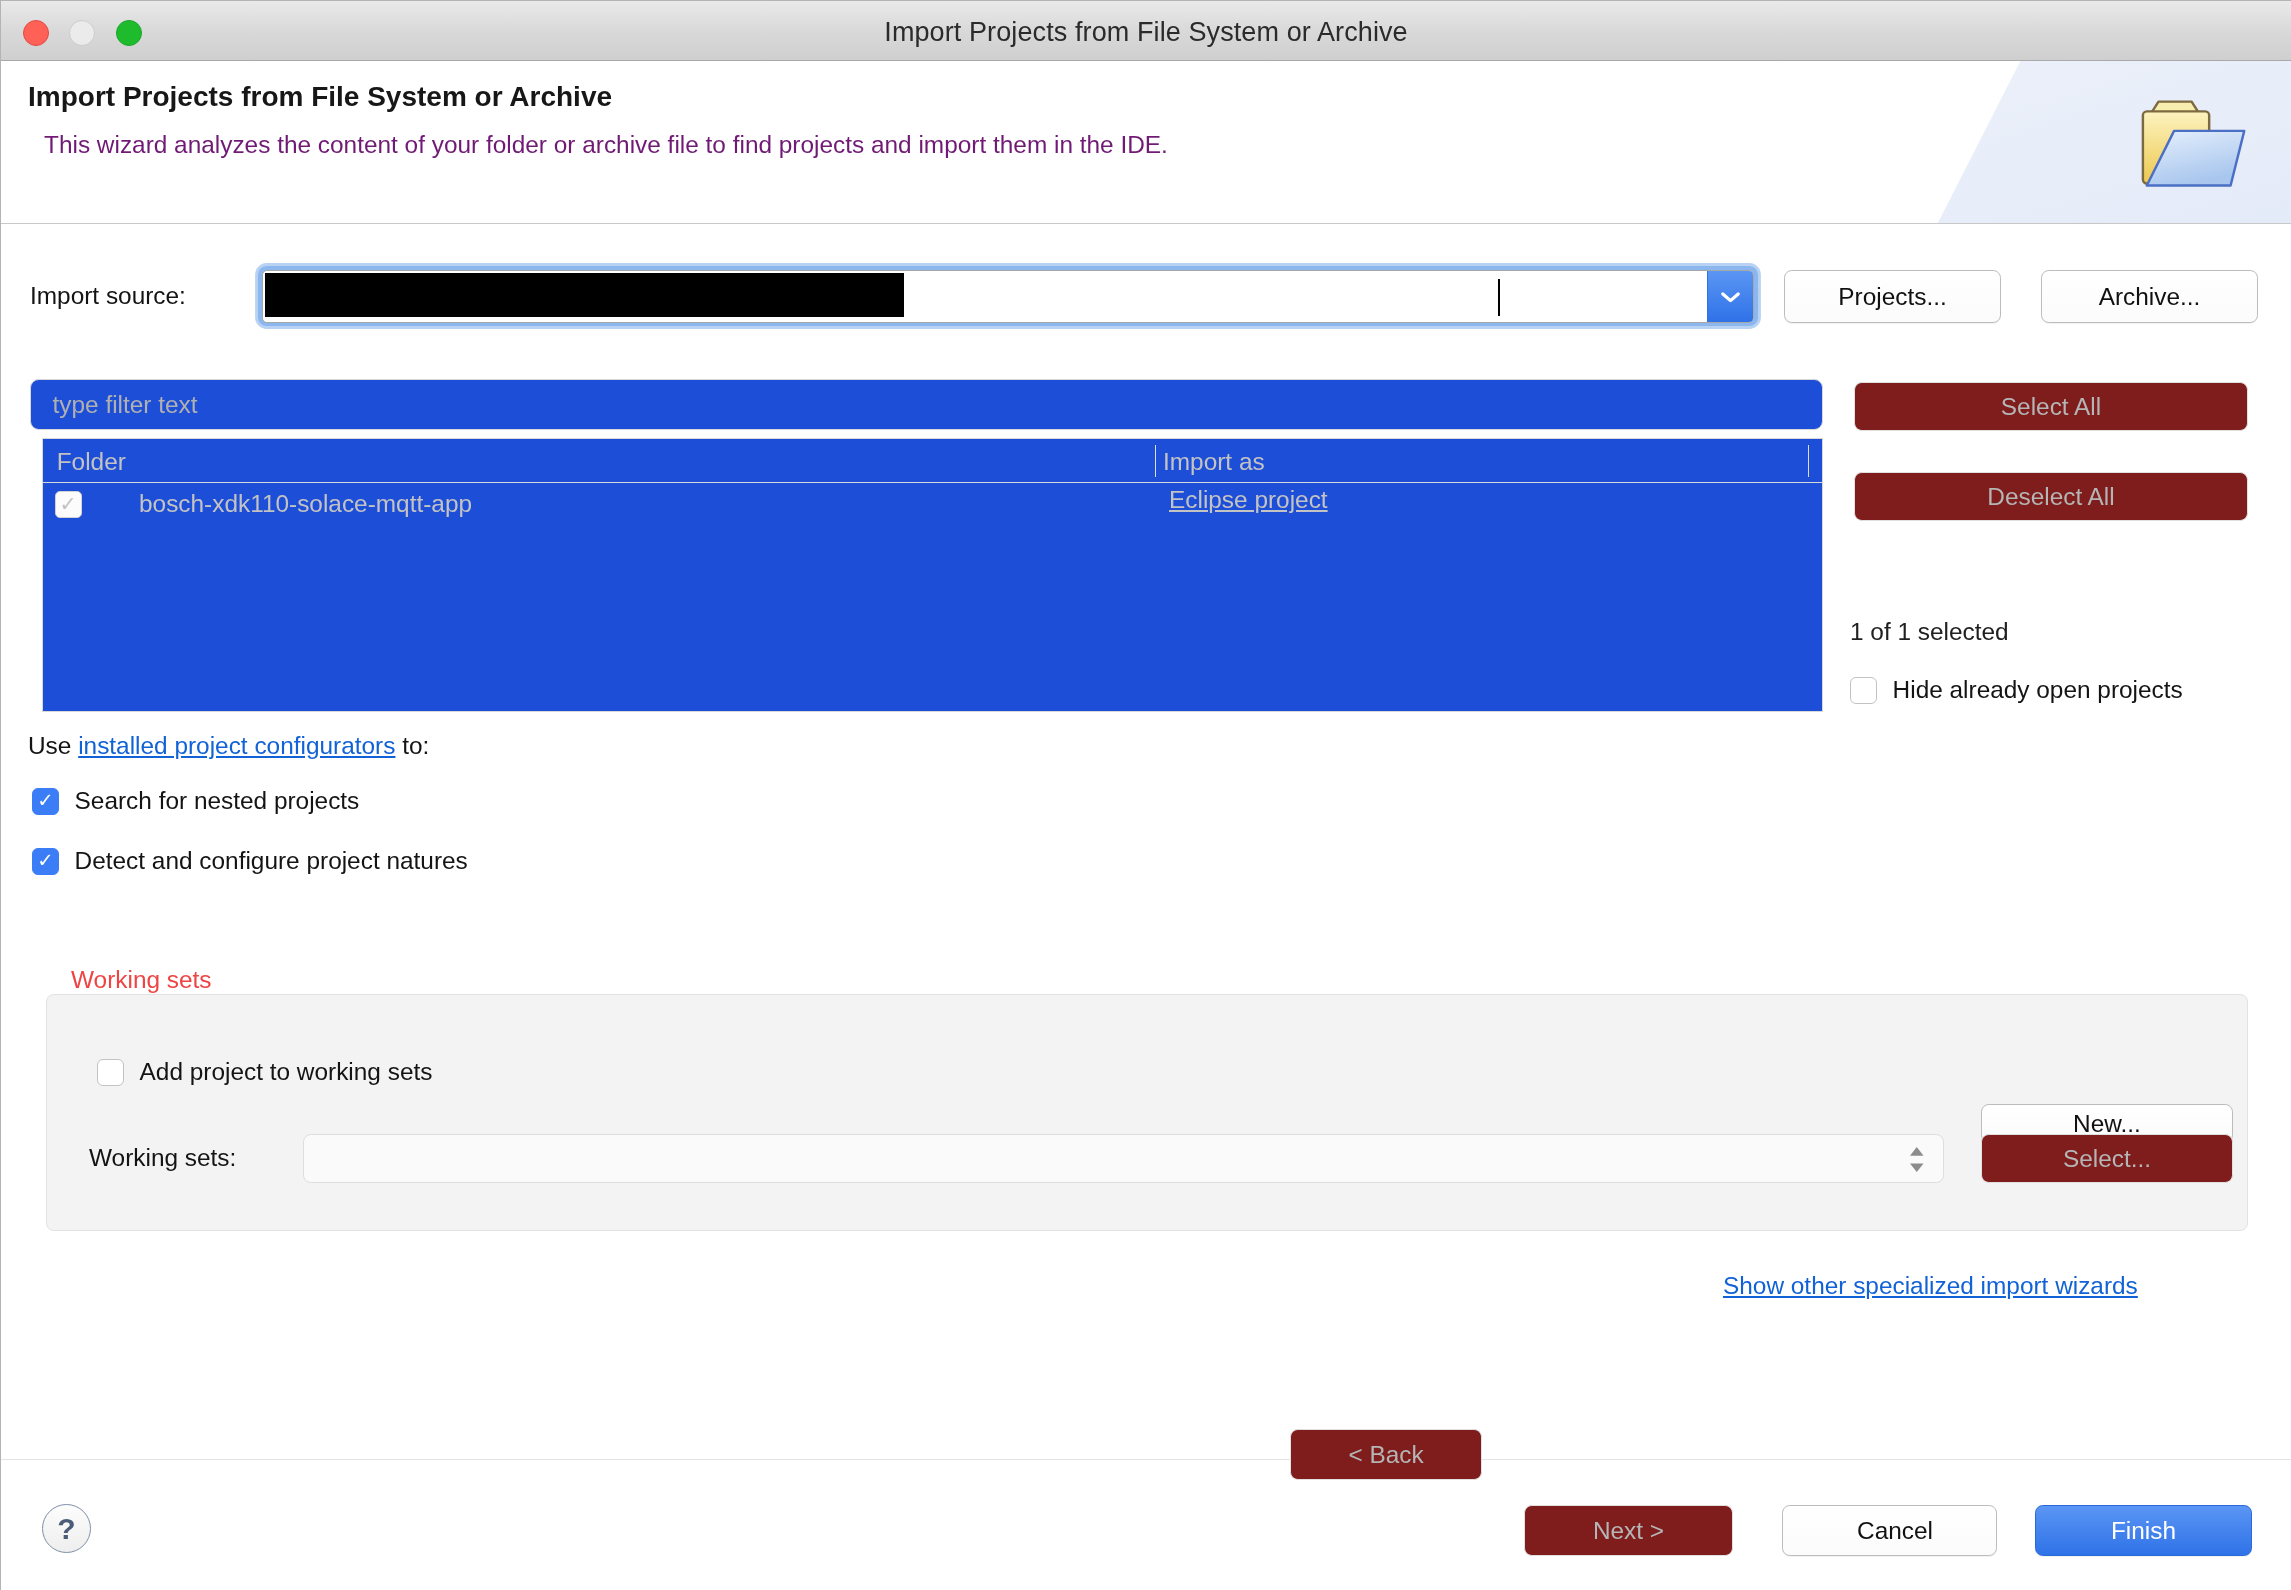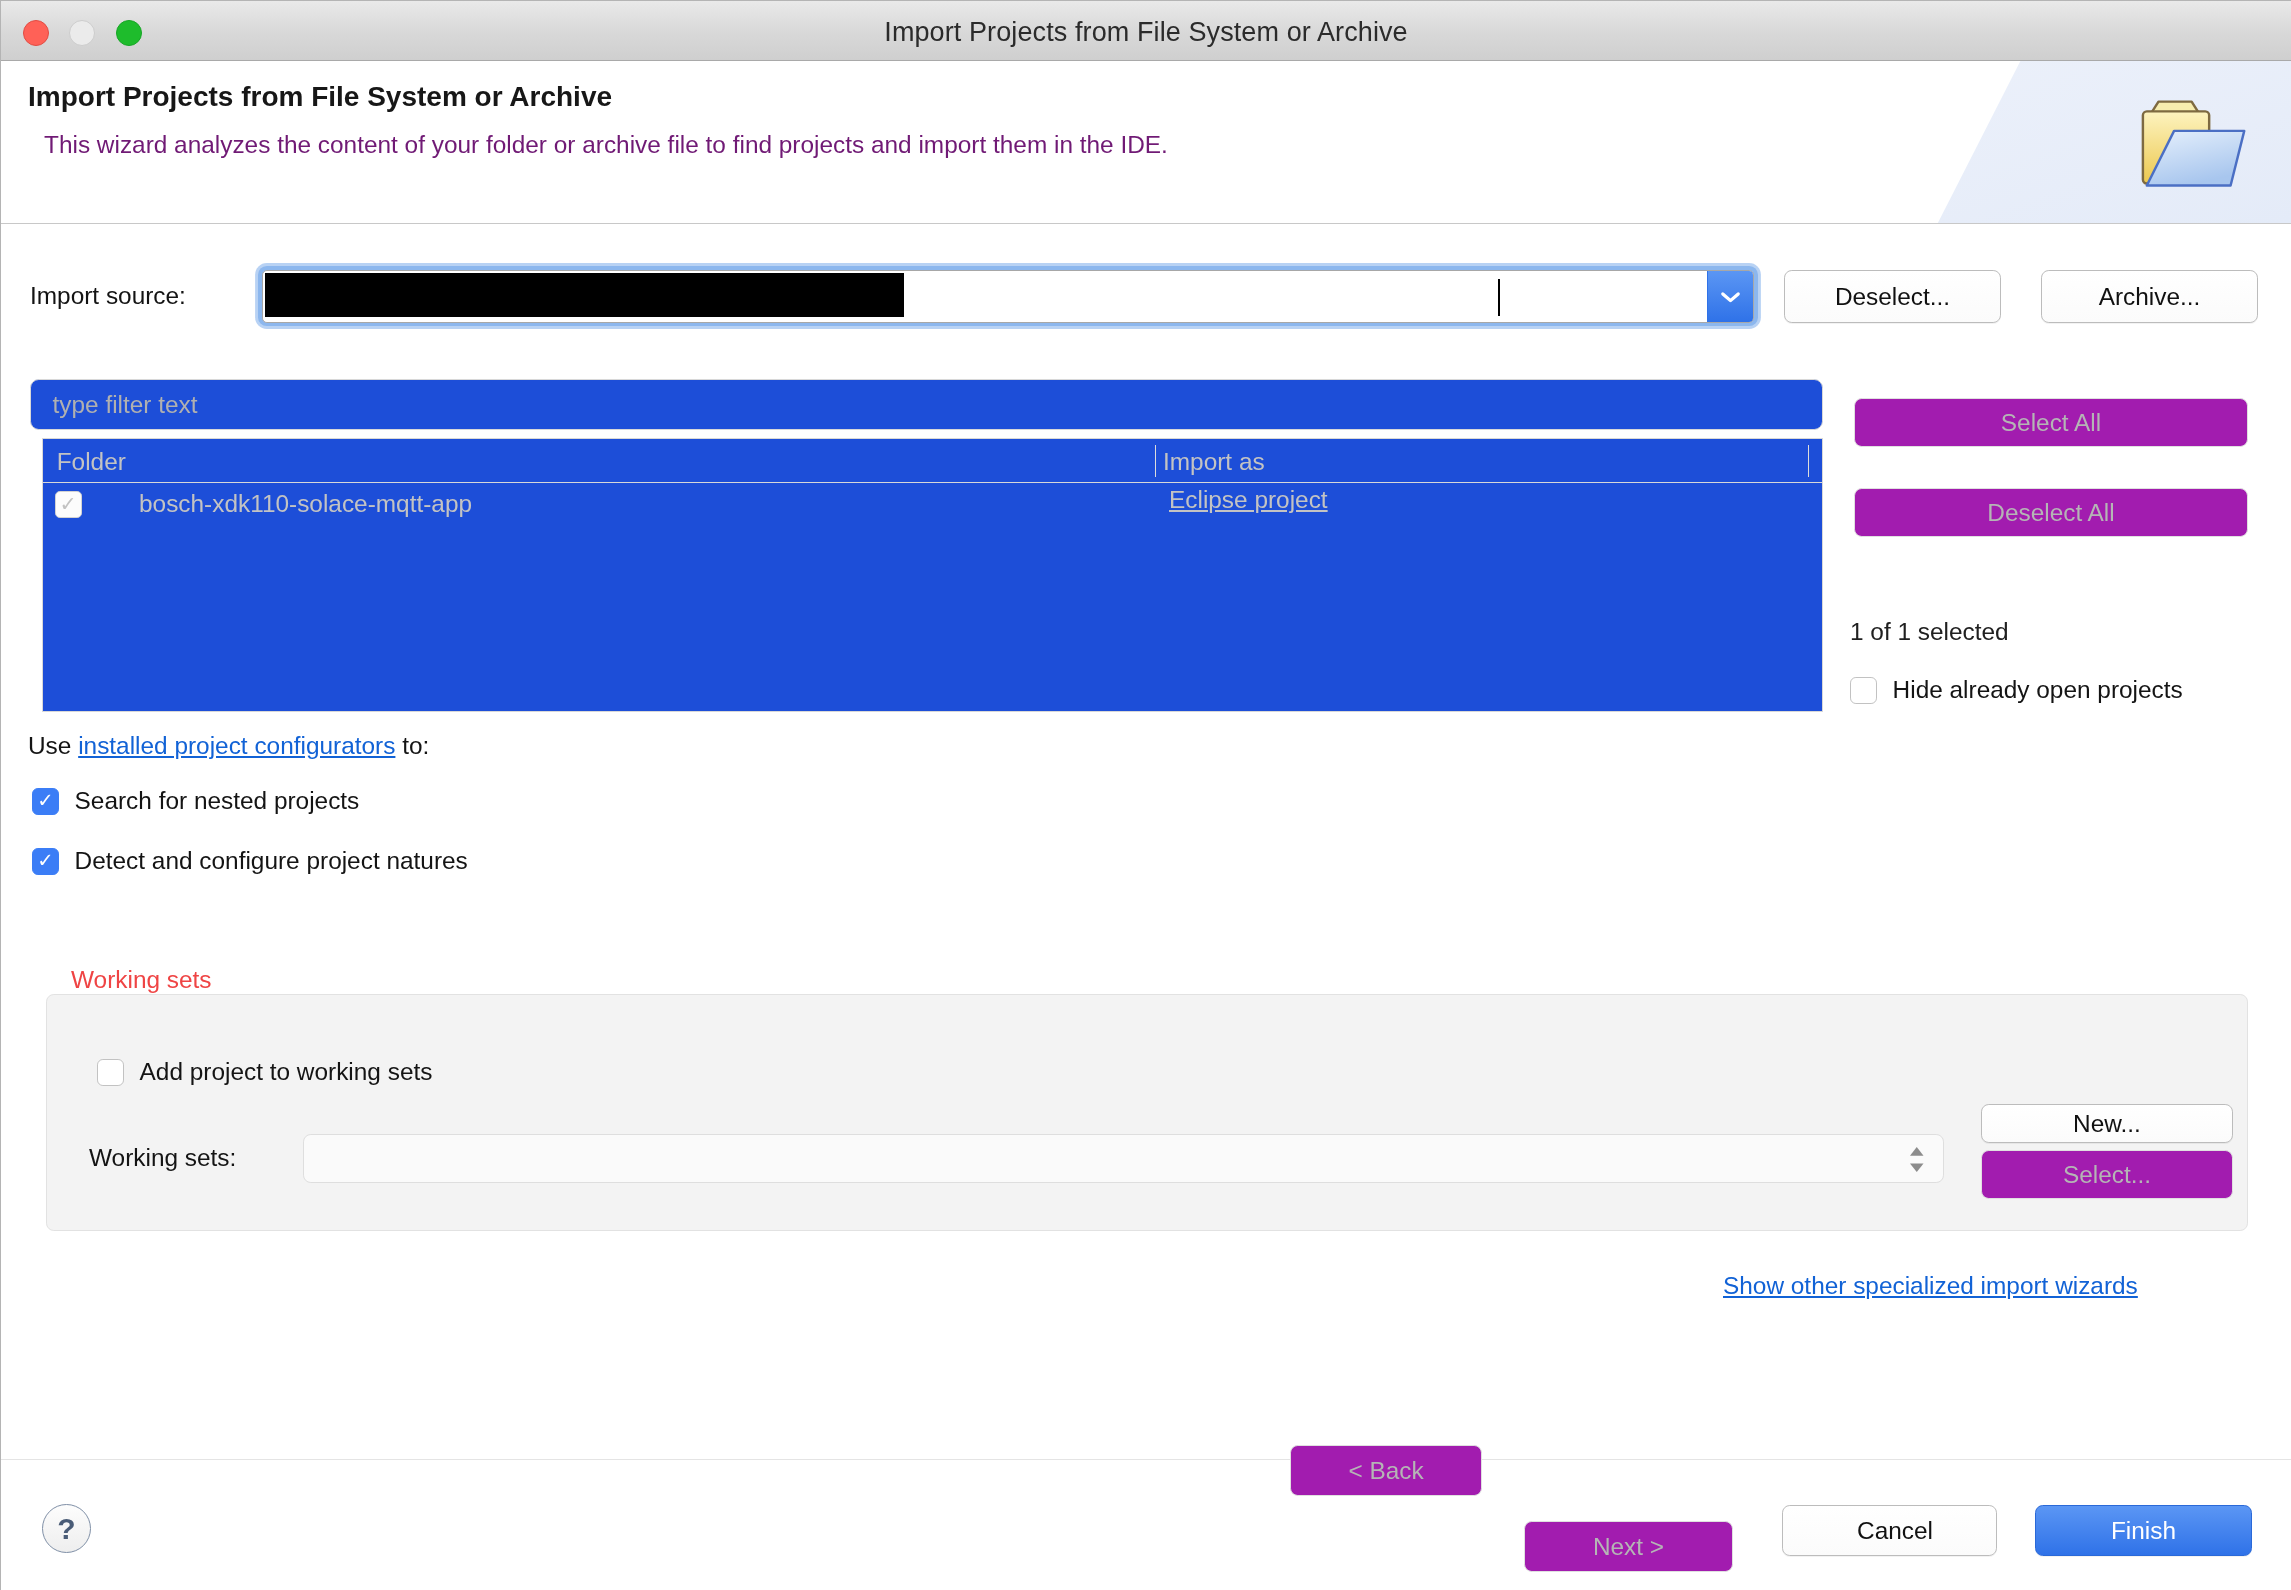--- a/index.html
+++ b/index.html
@@ -166,23 +166,22 @@
     font-family: "Liberation Sans", sans-serif;
     display: flex;
     align-items: center;
     justify-content: center;
     box-sizing: border-box;
     box-shadow: 0 1px 0 rgba(0,0,0,0.05);
   }
   .btn.disabled {
     color: #b5b5b5;
     border-color: #e0e0e0;
-    background: #a21caf;
+    background: #7f1d1d;
     box-shadow: none;
-    margin-top: 16px;
   }
   .btn-directory { left: 1783px; top: 269px; width: 217px; height: 53px; }
   .btn-archive   { left: 2040px; top: 269px; width: 217px; height: 53px; }
 
   
   .filter-field {
     position: absolute;
     left: 29px; top: 378px;
     width: 1793px; height: 51px;
     background: #1d4ed8;
@@ -452,21 +451,21 @@
       <div class="redaction"></div>
       <div class="caret"></div>
       <div class="combo-arrow">
         <svg width="25" height="15.6" viewBox="0 0 26 16">
           <path d="M5 5 L13 12 L21 5" fill="none" stroke="#ffffff" stroke-width="3.4" stroke-linecap="round" stroke-linejoin="round"></path>
         </svg>
       </div>
     </div>
   </div>
 
-  <div class="btn btn-directory">Deselect...</div>
+  <div class="btn btn-directory">Projects...</div>
   <div class="btn btn-archive">Archive...</div>
 
   <div class="filter-field">
     <div class="filter-placeholder">type filter text</div>
   </div>
 
   <div class="table">
     <div class="table-header">
       <div class="th th-folder">Folder</div>
       <div class="col-sep sep-1"></div>

